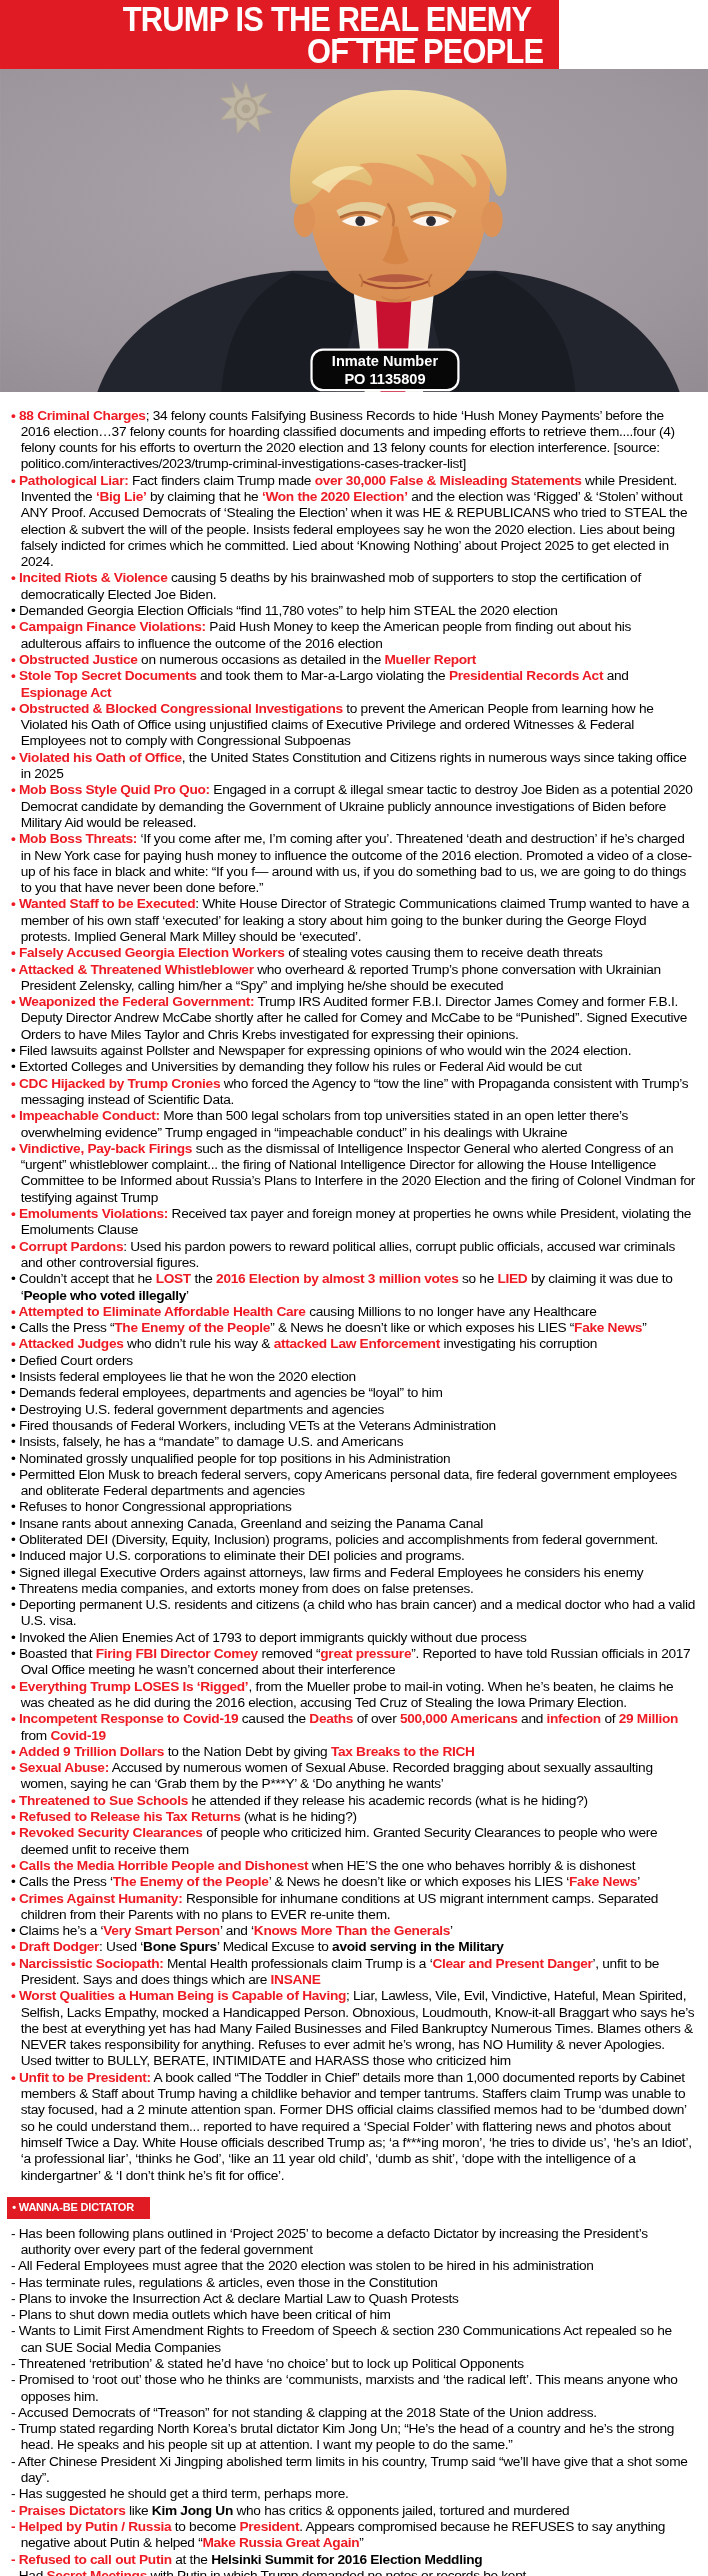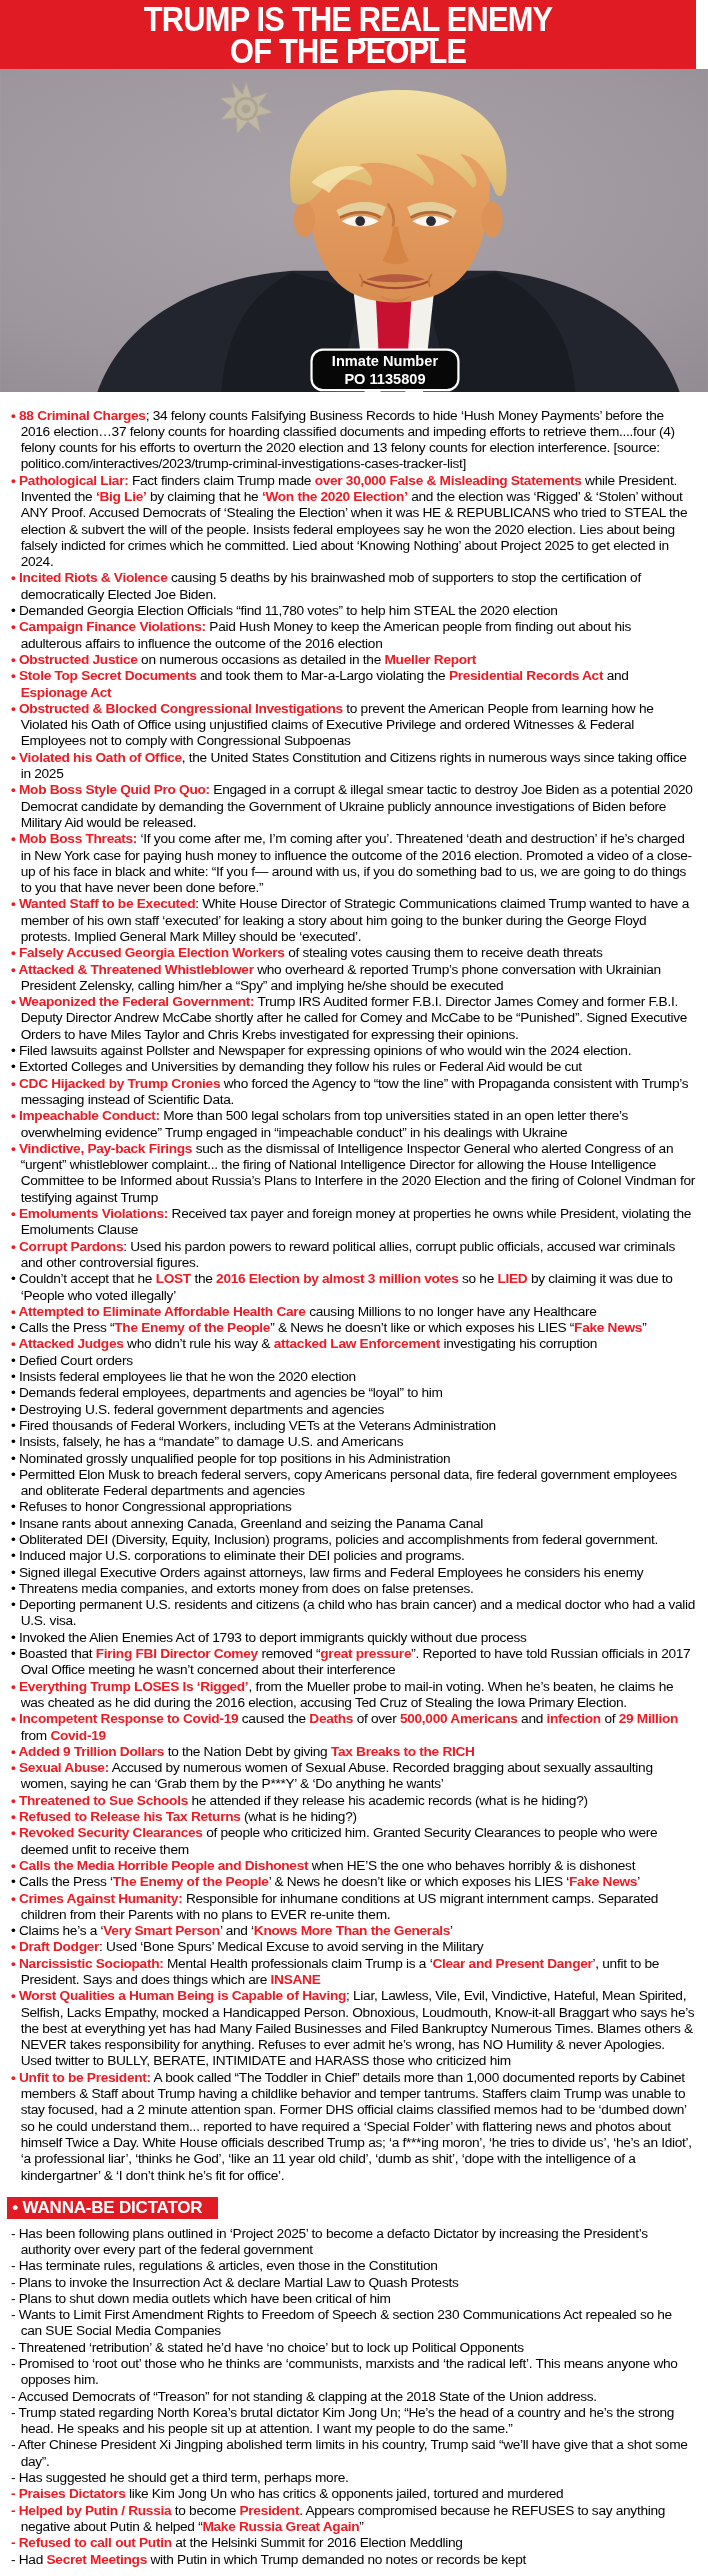--- a/index.html
+++ b/index.html
@@ -5,22 +5,22 @@
   html,body{margin:0;padding:0;}
   body{
     width:708px;height:2576px;background:#ffffff;
     font-family:"Liberation Sans","DejaVu Sans",sans-serif;
     color:#000;overflow:hidden;
   }
   .poster{width:708px;height:2576px;position:relative;background:#fff;}
 
   
   .banner{
-    background:#e01b24;height:69px;width:696px;
-    display:flex;flex-direction:column;align-items:center;justify-content:center;
+    background:#e01b24;height:69px;width:559px;
+    display:flex;flex-direction:column;align-items:flex-end;justify-content:center;
   }
   .banner .tline{
     display:inline-block;color:#fff;font-weight:bold;font-size:35px;line-height:32px;
     letter-spacing:-0.9px;transform:scaleX(0.88);transform-origin:center;white-space:nowrap;
   }
   .banner .u{border-bottom:3.5px solid #fff;padding-bottom:0.9px;}
 
   
   .mugshot{width:708px;height:323px;display:block;}
 
@@ -30,26 +30,26 @@
     font-size:13.7px;line-height:16.3px;letter-spacing:-0.3px;
   }
   ul.blist{list-style:none;margin:4px;padding:0;}
   ul.blist li{
     margin:0;padding-left:9.7px;text-indent:-9.7px;
   }
   .marker{font-weight:bold;}
   .mk-red{color:#ee1b24;}
   .mk-black{color:#000;font-weight:normal;}
   .seg-red{color:#ee1b24;font-weight:bold;}
-  .seg-bold{font-weight:normal;}
+  .seg-bold{font-weight:bold;}
   .seg-plain{}
 
   .dict-header{
     display:inline-block;background:#e01b24;color:#fff;font-weight:bold;
-    font-size:17px;line-height:17.7px;padding:1.8px 16px 2.7px 5.3px;margin:8.9px 0 2.7px 0;
+    font-size:11px;line-height:17.7px;padding:1.8px 16px 2.7px 5.3px;margin:8.9px 0 2.7px 0;
     letter-spacing:-0.2px;
   }
 </style>
 </head>
 <body>
 
 <div class="poster">
 
   <div class="banner">
     <div class="tline"><span>TRUMP IS THE </span><span class="u">REAL</span><span> ENEMY</span></div>
@@ -189,20 +189,21 @@
         <li><span class="marker mk-red">• </span><span class="seg-red">Draft Dodger</span><span class="seg-plain">: Used ‘</span><span class="seg-bold">Bone Spurs</span><span class="seg-plain">’ Medical Excuse to </span><span class="seg-bold">avoid serving in the Military</span></li>
         <li><span class="marker mk-red">• </span><span class="seg-red">Narcissistic Sociopath:</span><span class="seg-plain"> Mental Health professionals claim Trump is a ‘</span><span class="seg-red">Clear and Present Danger</span><span class="seg-plain">’, unfit to be President. Says and does things which are </span><span class="seg-red">INSANE</span></li>
         <li><span class="marker mk-red">• </span><span class="seg-red">Worst Qualities a Human Being is Capable of Having</span><span class="seg-plain">; Liar, Lawless, Vile, Evil, Vindictive, Hateful, Mean Spirited, Selfish, Lacks Empathy, mocked a Handicapped Person. Obnoxious, Loudmouth, Know-it-all Braggart who says he’s the best at everything yet has had Many Failed  Businesses and Filed Bankruptcy Numerous Times. Blames others &amp; NEVER takes responsibility for anything. Refuses to ever admit he’s wrong, has NO Humility &amp; never Apologies. Used twitter to BULLY, BERATE, INTIMIDATE and HARASS those who criticized him</span></li>
         <li><span class="marker mk-red">• </span><span class="seg-red">Unfit to be President:</span><span class="seg-plain"> A book called “The Toddler in Chief” details more than 1,000 documented reports by Cabinet members &amp; Staff about Trump having a childlike behavior and temper tantrums. Staffers claim Trump was unable to stay focused, had a 2 minute attention span. Former DHS official claims classified memos had to be ‘dumbed down’ so he could understand them... reported to have required a ‘Special Folder’ with flattering news and photos about himself Twice a Day. White House officials described Trump as; ‘a f***ing moron’, ‘he tries to divide us’, ‘he’s an Idiot’, ‘a professional liar’, ‘thinks he God’, ‘like an 11 year old child’, ‘dumb as shit’, ‘dope with the intelligence of a  kindergartner’ &amp; ‘I don’t think he’s fit for office’.</span></li>
       </ul>
 
     <div class="dict-header">• WANNA-BE DICTATOR</div>
 
     <ul class="blist" id="dictator-list">
         <li><span class="marker mk-black">- </span><span class="seg-plain">Has been following plans outlined in ‘Project 2025’ to become a defacto Dictator by increasing the President’s authority over every part of the federal government</span></li>
+        <li><span class="marker mk-black">- </span><span class="seg-plain">All Federal Employees must agree that the 2020 election was stolen to be hired in his administration</span></li>
         <li><span class="marker mk-black">- </span><span class="seg-plain">Has terminate rules, regulations &amp; articles, even those in the Constitution</span></li>
         <li><span class="marker mk-black">- </span><span class="seg-plain">Plans to invoke the Insurrection Act &amp; declare Martial Law to Quash Protests</span></li>
         <li><span class="marker mk-black">- </span><span class="seg-plain">Plans to shut down media outlets which have been critical of him</span></li>
         <li><span class="marker mk-black">- </span><span class="seg-plain">Wants to Limit First Amendment Rights to Freedom of Speech &amp; section 230 Communications Act repealed so he can SUE Social Media Companies</span></li>
         <li><span class="marker mk-black">- </span><span class="seg-plain">Threatened ‘retribution’ &amp; stated he’d have ‘no choice’ but to lock up Political Opponents</span></li>
         <li><span class="marker mk-black">- </span><span class="seg-plain">Promised to ‘root out’ those who he thinks are ‘communists, marxists and ‘the radical left’. This means anyone who opposes him.</span></li>
         <li><span class="marker mk-black">- </span><span class="seg-plain">Accused Democrats of “Treason” for not standing &amp; clapping at the 2018 State of the Union address.</span></li>
         <li><span class="marker mk-black">- </span><span class="seg-plain">Trump stated regarding North Korea’s brutal dictator Kim Jong Un; “He’s the head of a country and he’s the strong head. He speaks and his people sit up at attention. I want my people to do the same.”</span></li>
         <li><span class="marker mk-black">- </span><span class="seg-plain">After Chinese President Xi Jingping abolished term limits in his country, Trump said “we’ll have give that a shot some day”.</span></li>
         <li><span class="marker mk-black">- </span><span class="seg-plain">Has suggested he should get a third term, perhaps more.</span></li>

